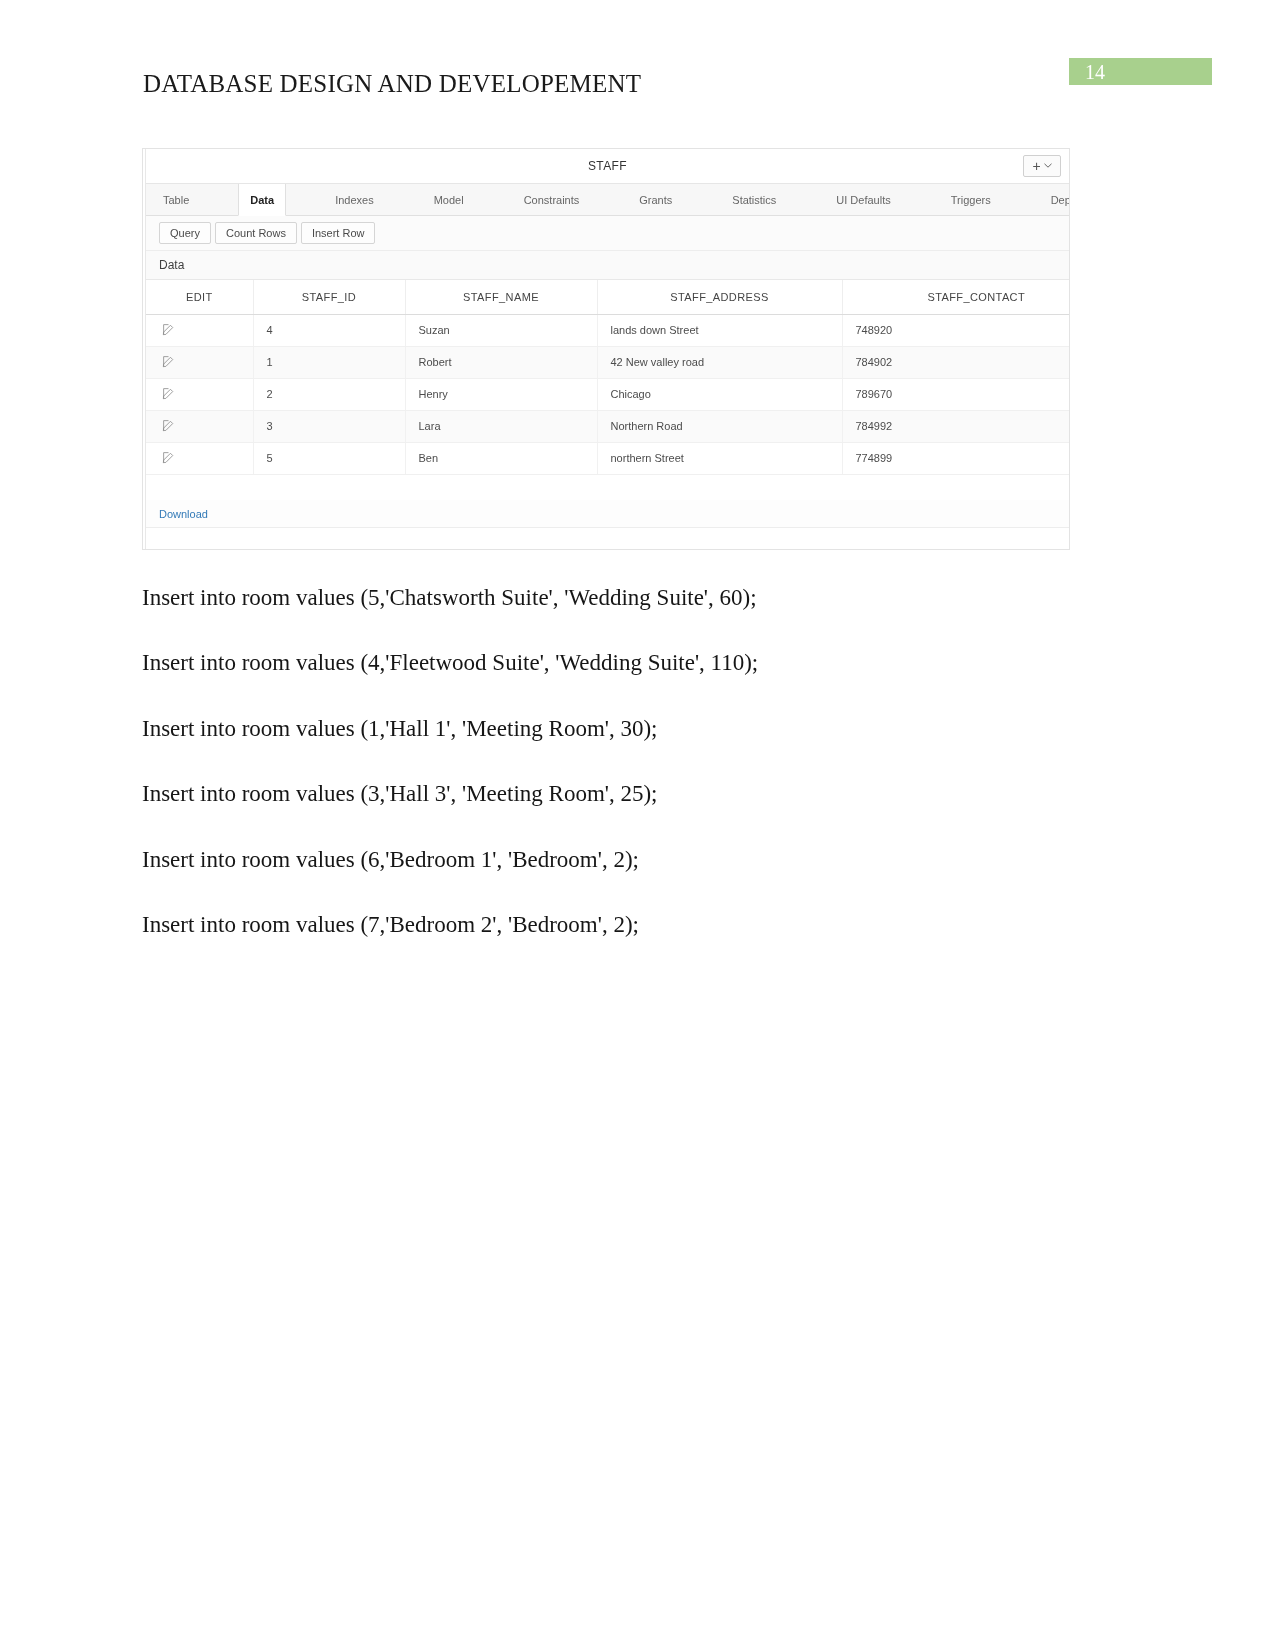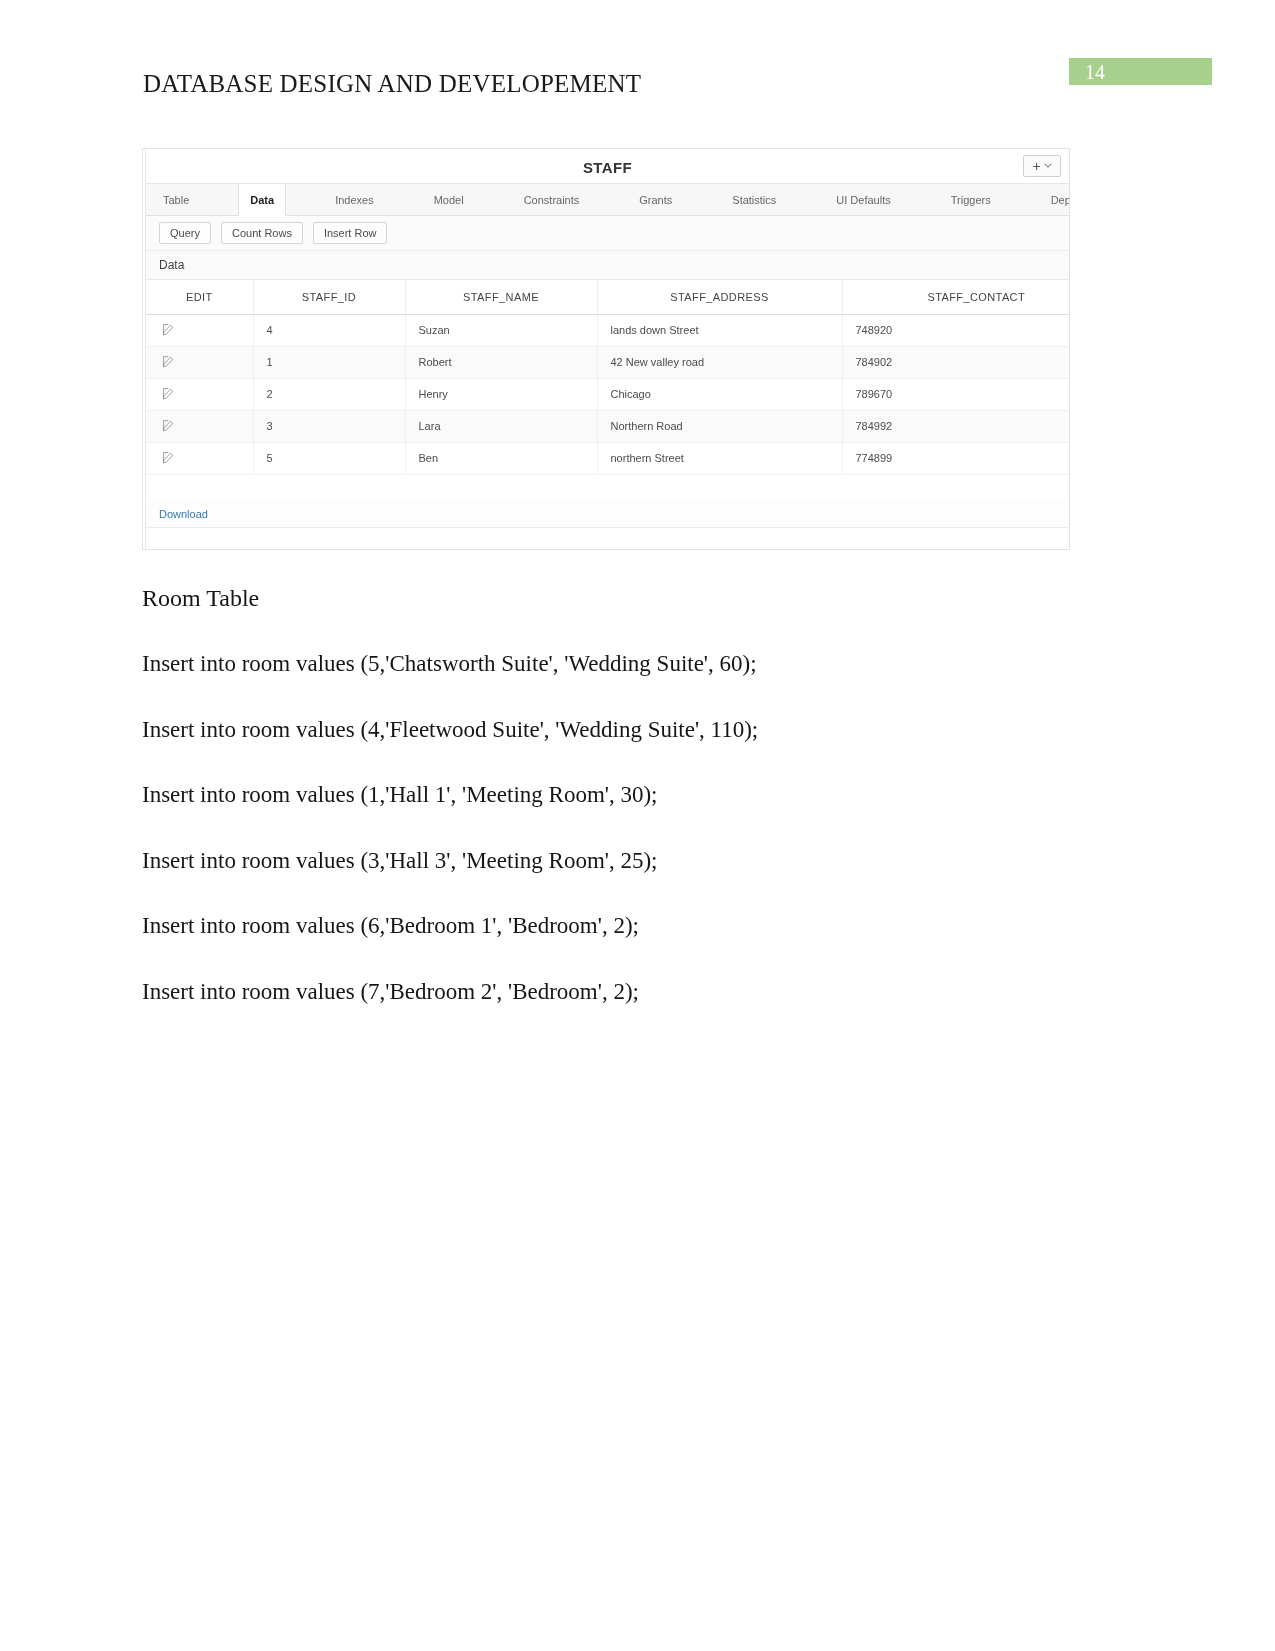--- a/index.html
+++ b/index.html
@@ -73,22 +73,22 @@
     right: 0;
     height: 35px;
     background: #ffffff;
     border-bottom: 1px solid #e6e6e6;
   }
   .apex-title {
     position: absolute;
     left: 0; right: 0;
     top: 10px;
     text-align: center;
-    font-size: 15px;
-    font-weight: bold;
+    font-size: 12px;
+    font-weight: normal;
     color: #333333;
     letter-spacing: 0.4px;
   }
   .apex-add-btn {
     position: absolute;
     right: 8px;
     top: 6px;
     width: 38px;
     height: 22px;
     border: 1px solid #d0d0d0;
@@ -137,21 +137,21 @@
   .apex-toolbar {
     position: absolute;
     left: 3px; right: 0;
     top: 67px;
     height: 35px;
     background: #fbfbfb;
     border-bottom: 1px solid #ededed;
     display: flex;
     align-items: center;
     padding-left: 13px;
-    gap: 10px;
+    gap: 4px;
   }
   .apex-btn {
     height: 22px;
     padding: 0 10px;
     background: #fdfdfd;
     border: 1px solid #d5d5d5;
     border-radius: 2px;
     font-size: 11px;
     color: #4a4a4a;
     display: flex;
@@ -406,20 +406,19 @@
     </tbody>
   </table>
 
   <div class="apex-download-row">
     <a class="apex-download-link" href="#">Download</a>
   </div>
 
 </div>
 
 <div class="body-block">
-  <div class="body-heading">Room Table</div>
   <p class="body-line">Insert into room values (5,'Chatsworth Suite', 'Wedding Suite', 60);</p>
   <p class="body-line">Insert into room values (4,'Fleetwood Suite', 'Wedding Suite', 110);</p>
   <p class="body-line">Insert into room values (1,'Hall 1', 'Meeting Room', 30);</p>
   <p class="body-line">Insert into room values (3,'Hall 3', 'Meeting Room', 25);</p>
   <p class="body-line">Insert into room values (6,'Bedroom 1', 'Bedroom', 2);</p>
   <p class="body-line">Insert into room values (7,'Bedroom 2', 'Bedroom', 2);</p>
 </div>
 
 </body></html>

